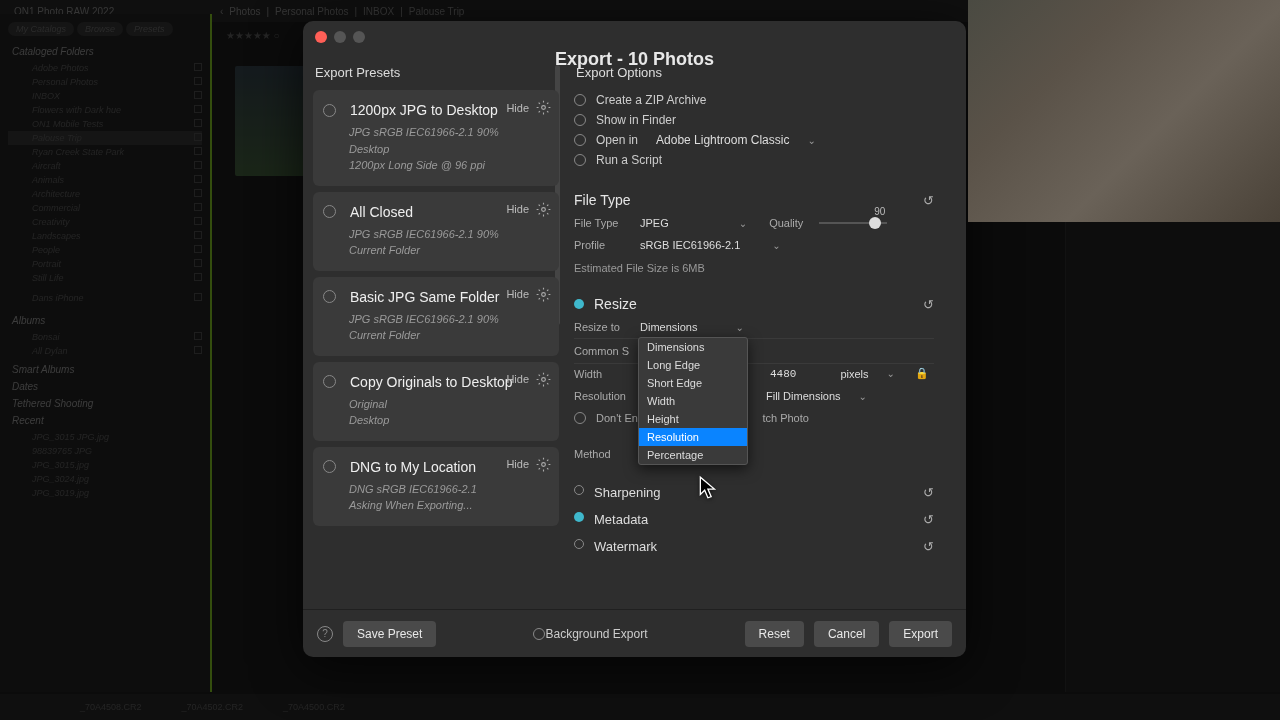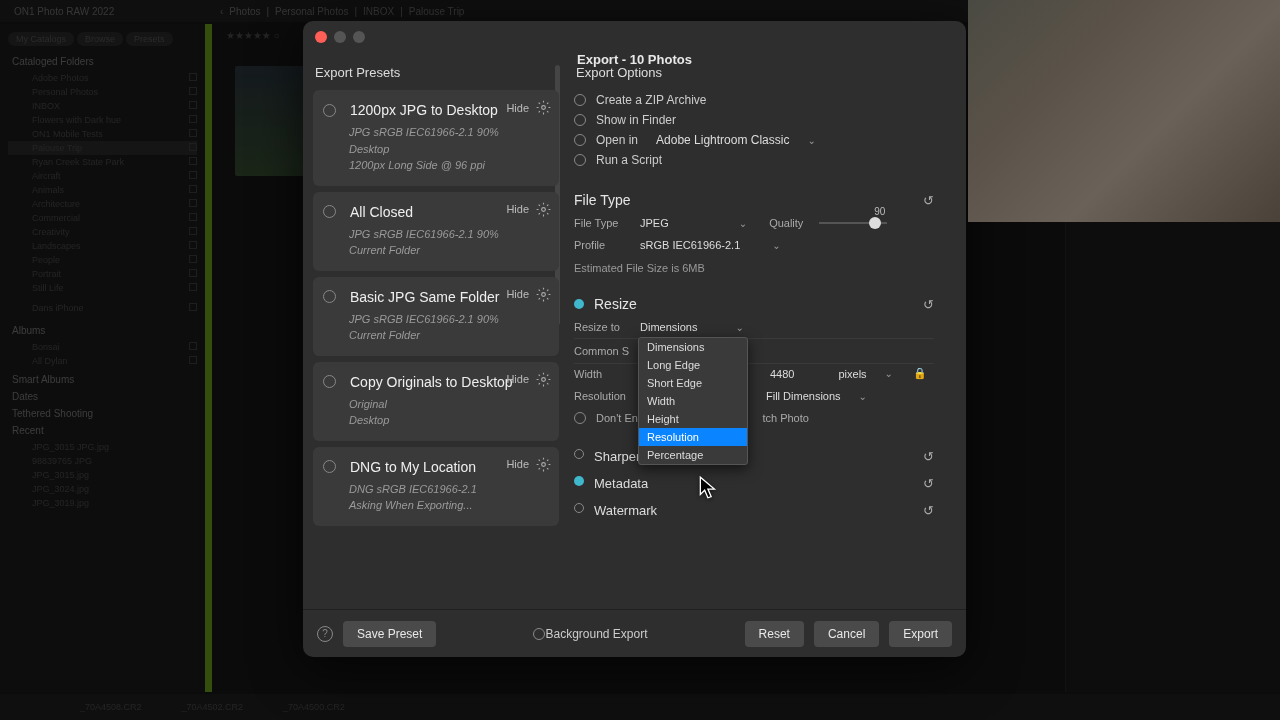--- a/index.html
+++ b/index.html
@@ -1,21 +1,21 @@
 <!DOCTYPE html>
 <html><head>
 <meta charset="utf-8">
 <style>
 * { margin: 0; padding: 0; box-sizing: border-box; font-family: -apple-system, BlinkMacSystemFont, "Segoe UI", sans-serif; }
 body { width: 1280px; height: 720px; background: #0a0a0a; position: relative; overflow: hidden; }
 
 .bg-app { position: absolute; inset: 0; background: #0f0f0f; opacity: 0.35; }
 .bg-header { position: absolute; top: 0; left: 0; right: 0; height: 22px; background: #1a1a1a; display: flex; align-items: center; padding: 0 14px; font-size: 10px; color: #888; }
 .bg-breadcrumb { position: absolute; top: 0; left: 220px; height: 22px; display: flex; align-items: center; font-size: 10px; color: #888; gap: 6px; }
-.bg-sidebar-left { position: absolute; top: 24px; left: 0; width: 212px; bottom: 28px; background: #141414; border-right: 7px solid #84cc16; padding: 8px; font-size: 10px; color: #666; }
+.bg-sidebar-left { position: absolute; top: 14px; left: 0; width: 212px; bottom: 28px; background: #141414; border-right: 2px solid #84cc16; padding: 8px; font-size: 10px; color: #666; font-style: italic; }
 .bg-sidebar-pillrow { display: flex; gap: 3px; margin-bottom: 10px; }
 .bg-pill { background: #2a2a2a; border-radius: 10px; padding: 2px 8px; font-size: 9px; }
 .bg-folder-head { color: #999; font-size: 10px; margin: 6px 0 4px 4px; }
 .bg-folder-item { padding: 2px 0 2px 24px; font-size: 9px; color: #555; display: flex; justify-content: space-between; }
 .bg-folder-item .sq { width: 8px; height: 8px; border: 1px solid #444; }
 .bg-sidebar-right { position: absolute; top: 24px; right: 0; width: 215px; bottom: 28px; background: #141414; border-left: 1px solid #222; }
 .bg-thumbrow { position: absolute; left: 215px; right: 215px; top: 46px; height: 200px; display: flex; gap: 30px; padding: 20px; }
 .bg-thumb { width: 140px; height: 110px; background: linear-gradient(#2a3a44, #3a5a33); border-radius: 2px; }
 .bg-iconcol { position: absolute; left: 4px; top: 46px; width: 30px; display: flex; flex-direction: column; gap: 10px; align-items: center; }
 .bg-iconcol div { width: 18px; height: 18px; border: 1px solid #444; border-radius: 3px; }
@@ -24,21 +24,21 @@
 
 
 .webcam { position: absolute; top: 0; right: 0; width: 312px; height: 222px; background: linear-gradient(135deg, #4a4a42 0%, #5a5248 30%, #6a6258 60%, #4a4238 100%); z-index: 100; }
 
 
 .dialog { position: absolute; left: 303px; top: 21px; width: 663px; height: 636px; background: #2e2e2e; border-radius: 10px; box-shadow: 0 10px 50px rgba(0,0,0,0.7); display: flex; flex-direction: column; overflow: hidden; z-index: 50; }
 .titlebar { height: 32px; display: flex; align-items: center; position: relative; }
 .traffic { display: flex; gap: 7px; padding-left: 12px; }
 .tl { width: 12px; height: 12px; border-radius: 50%; }
 .tl.red { background: #ff5f57; } .tl.yel { background: #555; } .tl.grn { background: #555; }
-.dlg-title { position: absolute; left: 0; right: 0; text-align: center; font-size: 13px; font-weight: 600; color: #e8e8e8; pointer-events: none; margin-top: 44px; }
+.dlg-title { position: absolute; left: 0; right: 0; text-align: center; font-size: 18px; font-weight: 600; color: #e8e8e8; pointer-events: none; margin-top: 44px; }
 
 .dlg-body { flex: 1; display: flex; overflow: hidden; }
 
 
 .panel-left { width: 261px; padding: 8px 5px 8px 10px; display: flex; flex-direction: column; }
 .panel-title { font-size: 13px; font-weight: 500; color: #ddd; padding: 4px 2px 10px; }
 .preset-list { flex: 1; overflow: hidden; }
 .preset { background: #3a3a3a; border-radius: 6px; padding: 12px 10px; margin-bottom: 6px; position: relative; }
 .preset-head { display: flex; align-items: center; gap: 14px; margin-bottom: 6px; }
 .radio-o { width: 13px; height: 13px; border: 1.5px solid #888; border-radius: 50%; flex-shrink: 0; }
@@ -64,21 +64,21 @@
 .field-label { width: 56px; flex-shrink: 0; }
 .field-val { color: #ddd; }
 .slider { flex: 1; height: 2px; background: #555; position: relative; margin: 0 6px; }
 .slider-knob { position: absolute; right: 6px; top: -5px; width: 12px; height: 12px; background: #ddd; border-radius: 50%; }
 .slider-val { font-size: 10px; color: #bbb; position: absolute; right: 2px; top: -16px; }
 
 .est { font-size: 11px; color: #999; margin-top: 6px; }
 
 .lock { color: #aaa; font-size: 11px; }
 
-.num-cell { color: #ddd; padding: 0 4px; }
+.num-cell { color: #ddd; padding: 0 4px; font-family: Liberation Mono, monospace; }
 
 
 .dd-wrap { position: relative; display: inline-block; }
 .dd-btn { display: flex; align-items: center; gap: 30px; font-size: 11px; color: #ddd; cursor: pointer; }
 .dd-pop { position: absolute; top: 16px; left: -2px; width: 110px; background: #3a3a3a; border: 1px solid #555; border-radius: 3px; box-shadow: 0 4px 14px rgba(0,0,0,0.6); z-index: 200; }
 .dd-item { padding: 3px 8px; font-size: 11px; color: #ddd; cursor: pointer; }
 .dd-item.hl { background: #0a84ff; color: #fff; }
 
 
 .cursor { position: absolute; left: 698px; top: 475px; z-index: 300; pointer-events: none; }
@@ -440,20 +440,23 @@
           <span style="width:110px"></span>
           <span class="field-val">Fill Dimensions</span>
           <span class="chev">⌄</span>
         </div>
         <div class="field-row">
           <div class="radio-sm"></div>
           <span>Don't Enla</span>
           <span style="width:96px"></span>
           <span>tch Photo</span>
         </div>
+        <div class="field-row" style="margin-top:14px;">
+          <span class="field-label">Method</span>
+        </div>
       </div>
 
       <div class="collapsed-sec" style="margin-top:14px;">
         <div class="dot off" style="width:10px;height:10px;border-radius:50%;border:1.5px solid #888"></div>
         <span>Sharpening</span>
         <span class="reset-ic" style="margin-left:auto">↺</span>
       </div>
       <div class="collapsed-sec">
         <div class="dot" style="width:10px;height:10px;border-radius:50%;background:#3fb8cc"></div>
         <span>Metadata</span>

